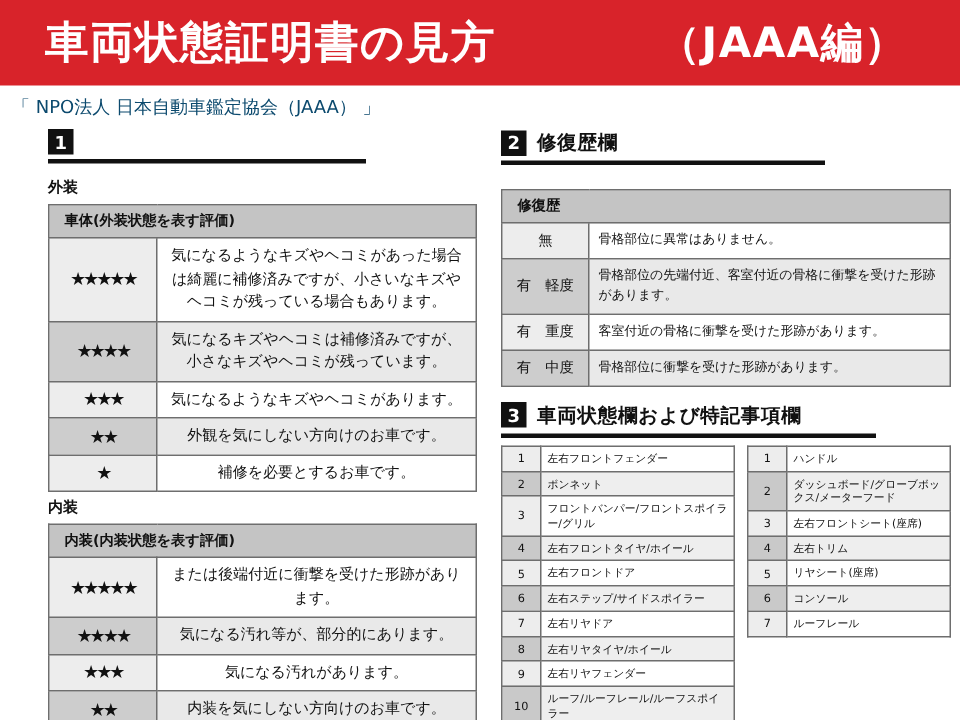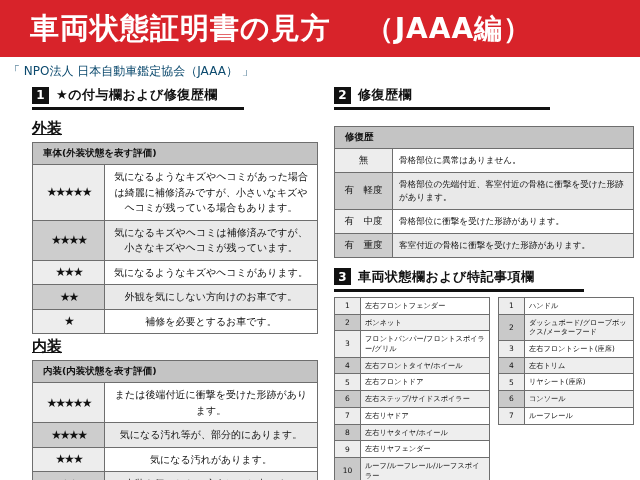--- a/index.html
+++ b/index.html
@@ -1,40 +1,40 @@
 <!DOCTYPE html>
 <html><head>
 <meta charset="utf-8">
 <style>
   * { margin:0; padding:0; box-sizing:border-box; }
   html,body { width:640px; height:480px; overflow:hidden; background:#fff;
     font-family:"DejaVu Sans","Liberation Sans",sans-serif; }
   .page { width:640px; height:480px; display:flex; flex-direction:column; background:#fff; }
 
   
-  .banner { height:57px; background:#d8232a; display:flex; align-items:center; padding:0 18px 0 30px; flex:none; }
+  .banner { height:57px; background:#d8232a; display:flex; align-items:center; padding:0 18px 0 30px; flex:none;gap:36px; }
   .banner .title { color:#fff; font-size:29px; font-weight:bold; letter-spacing:1px; }
-  .banner .edition { color:#fff; font-size:28px; font-weight:bold; margin-left:35px; letter-spacing:1px; }
+  .banner .edition { color:#fff; font-size:28px; font-weight:bold; margin-left:72px; letter-spacing:1px; }
 
   .subtitle { font-size:12px; color:#0c4a6e; padding:6px 0 2px 8px; flex:none; }
 
   
   .main { flex:1; display:flex; padding:2px 10px 0 32px; gap:16px; }
   .col-left  { width:286px; flex:none; }
   .col-right { width:300px; flex:none; }
 
   
   .sec-heading { display:flex; align-items:center; gap:7px; border-bottom:3px solid #111;
     padding-bottom:3px; margin-top:2px; }
   .sec-heading .num { width:17px; height:17px; background:#111; color:#fff; font-size:12px;
     font-weight:bold; display:flex; align-items:center; justify-content:center; flex:none; }
   .sec-heading .sec-title { font-size:13px; font-weight:bold; color:#111; letter-spacing:0.5px; }
   .w1 { width:212px; } .w2 { width:216px; } .w3 { width:250px; }
 
-  .group-label { font-size:15px; font-weight:bold; color:#111; margin:9px 0 4px 0;text-decoration:underline; }
+  .group-label { font-size:10px; font-weight:bold; color:#111; margin:9px 0 4px 0; }
 
   
   table { border-collapse:collapse; width:100%; }
   td, th { border:1px solid #6e6e6e; }
   .tbl-head th { background:#c4c4c4; font-size:9.5px; font-weight:bold; text-align:left;
     padding:4px 4px 4px 10px; color:#111; }
   .rating-tbl .key { width:72px; text-align:center; font-size:12px; letter-spacing:-2px;
     color:#111; padding:2px; white-space:nowrap; }
   .rating-tbl .val { font-size:10px; color:#111; padding:4px 6px; line-height:1.55;text-align:center; }
   .rating-tbl tbody tr:nth-child(odd)  .key { background:#ededed; }
@@ -74,21 +74,20 @@
     <span class="edition">（JAAA編）</span>
   </div>
 
   <div class="subtitle">「 NPO法人 日本自動車鑑定協会（JAAA） 」</div>
 
   <div class="main">
 
     <div class="col-left">
       <div class="sec-heading w1">
         <span class="num">1</span>
-        <span class="sec-title">★の付与欄および修復歴欄</span>
       </div>
 
       <div class="group-label">外装</div>
       <table class="rating-tbl">
         <thead>
           <tr class="tbl-head">
             <th colspan="2">車体(外装状態を表す評価)</th>
           </tr>
         </thead>
         <tbody>
@@ -163,26 +162,26 @@
           <tbody>
             <tr>
               <td class="key">無</td>
               <td class="val">骨格部位に異常はありません。</td>
             </tr>
             <tr>
               <td class="key">有　軽度</td>
               <td class="val">骨格部位の先端付近、客室付近の骨格に衝撃を受けた形跡があります。</td>
             </tr>
             <tr>
+              <td class="key">有　重度</td>
+              <td class="val">客室付近の骨格に衝撃を受けた形跡があります。</td>
+            </tr>
+            <tr>
               <td class="key">有　中度</td>
               <td class="val">骨格部位に衝撃を受けた形跡があります。</td>
-            </tr>
-            <tr>
-              <td class="key">有　重度</td>
-              <td class="val">客室付近の骨格に衝撃を受けた形跡があります。</td>
             </tr>
           </tbody>
         </table>
       </div>
 
       <div class="sec-heading sec3-heading w3">
         <span class="num">3</span>
         <span class="sec-title">車両状態欄および特記事項欄</span>
       </div>
 

